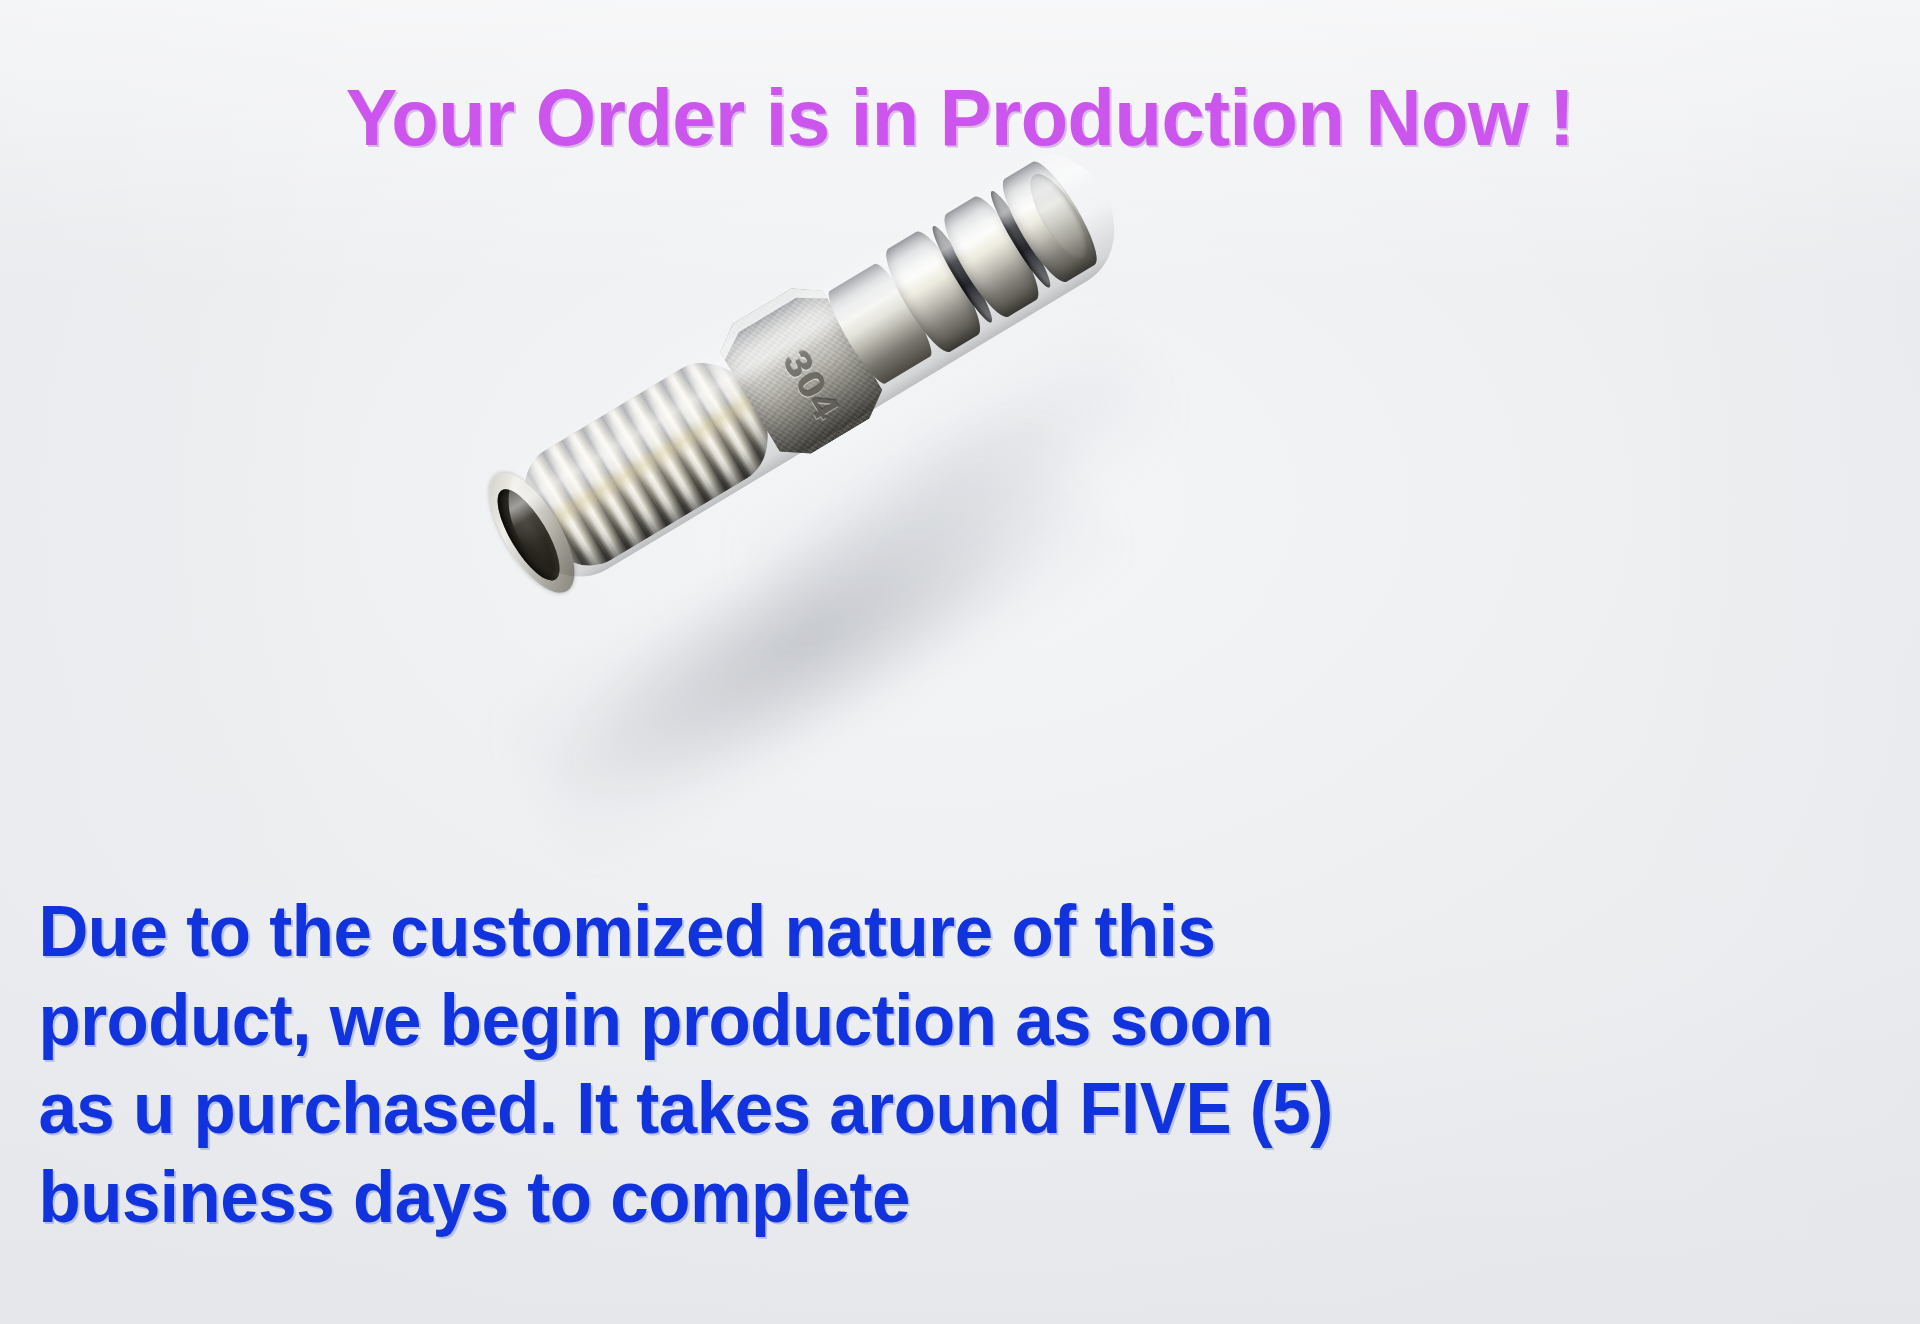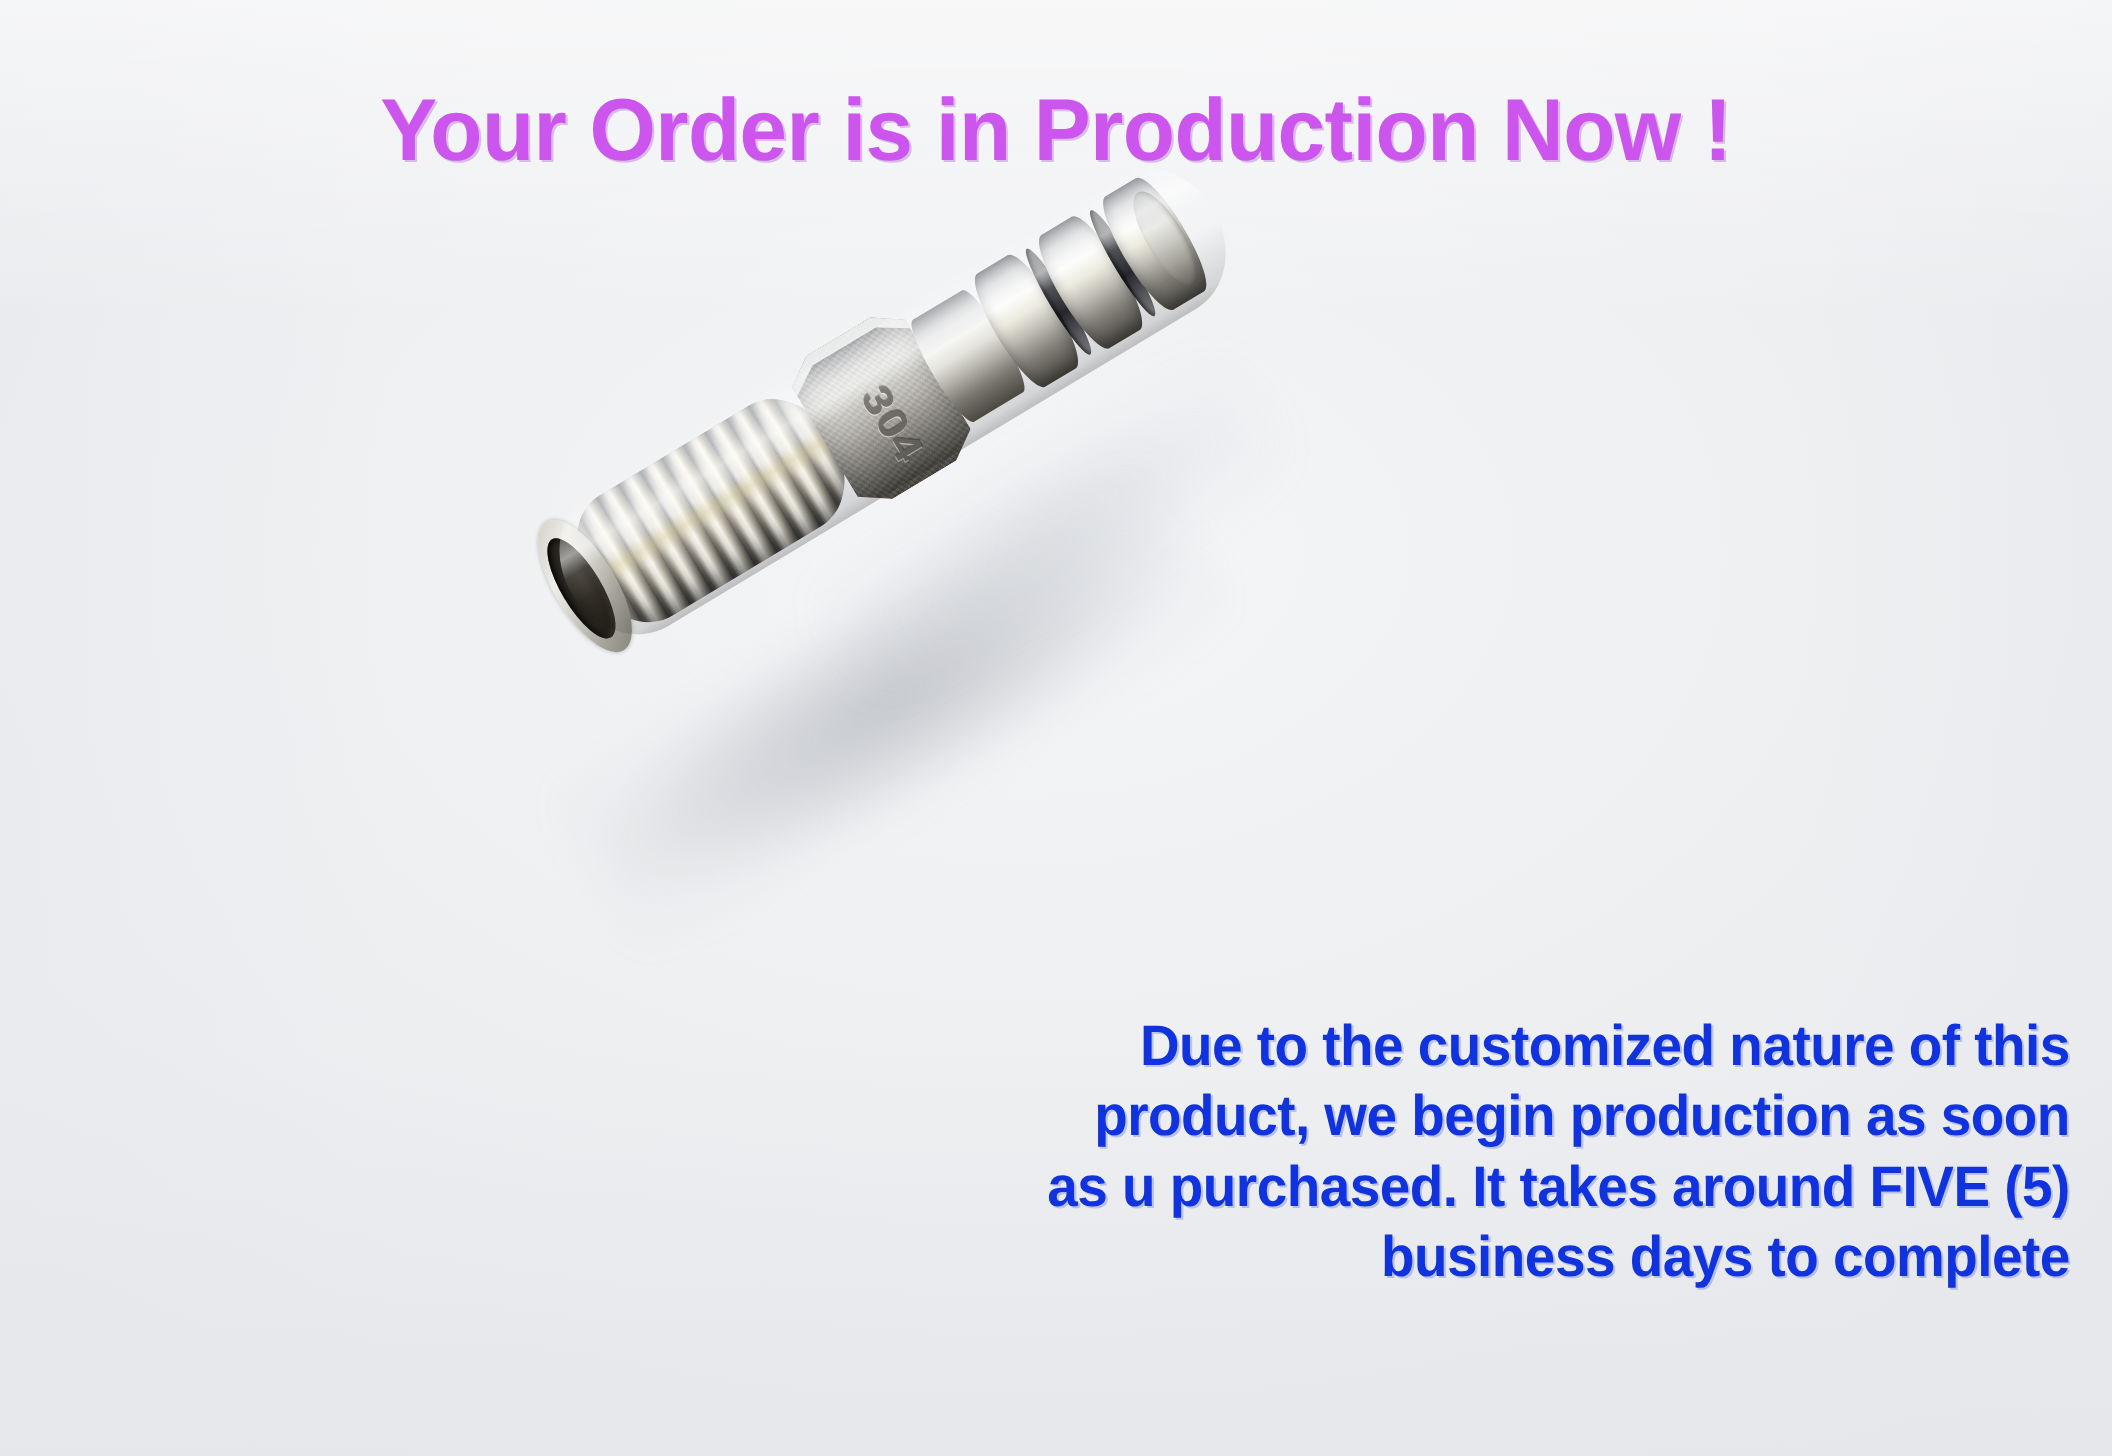--- a/index.html
+++ b/index.html
@@ -277,25 +277,25 @@
         rgba(0,0,0,0.12) 92%,
         rgba(0,0,0,0.22) 100%);
     pointer-events: none;
     border-radius: 60px / 70px;
   }
 
   
   #body-copy {
     position: absolute;
     left: 0;
-    top: 920px;
+    top: 887px;
     width: 1920px;
-    text-align: right;
+    text-align: left;
     color: #1133dd;
-    font-size: 52px;
+    font-size: 72px;
     font-weight: bold;
     line-height: 1.23;
     letter-spacing: -0.5px;
     text-shadow: 2px 2px 0 rgba(40,70,200,0.25);
   }
   #body-copy .line {
     display: block;
     white-space: nowrap;
     transform: scaleX(0.96);
     transform-origin: 50% 50%;

